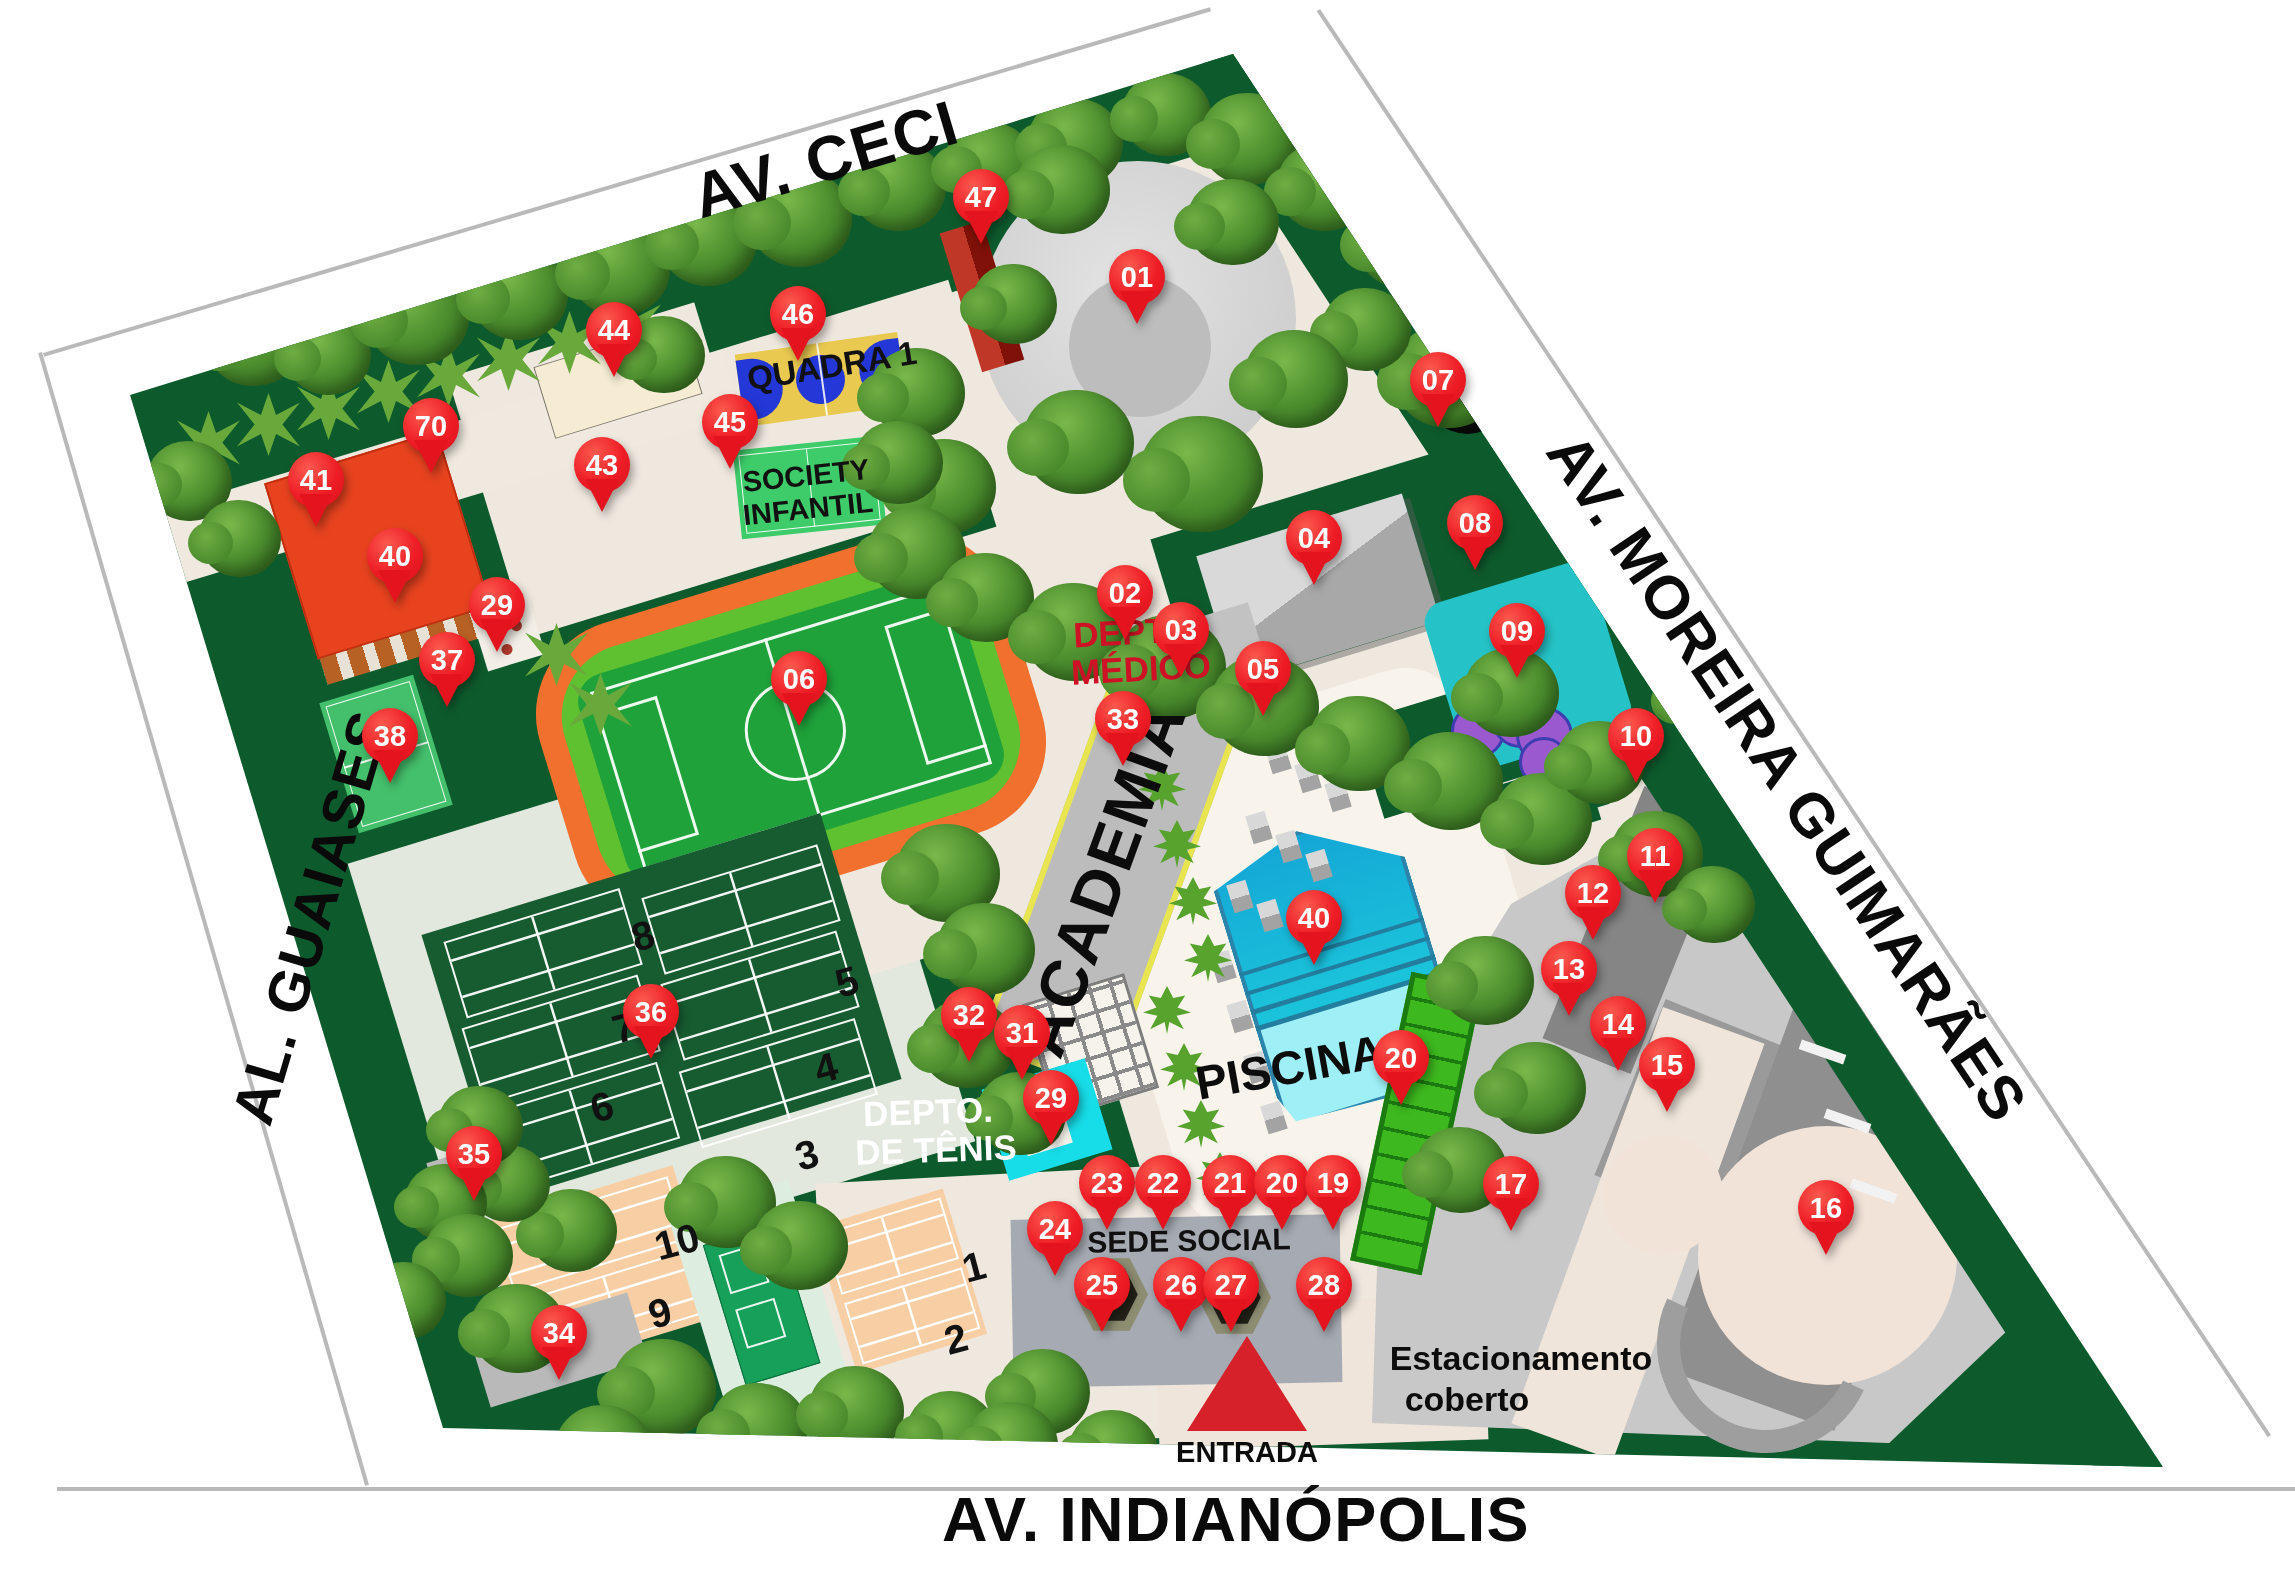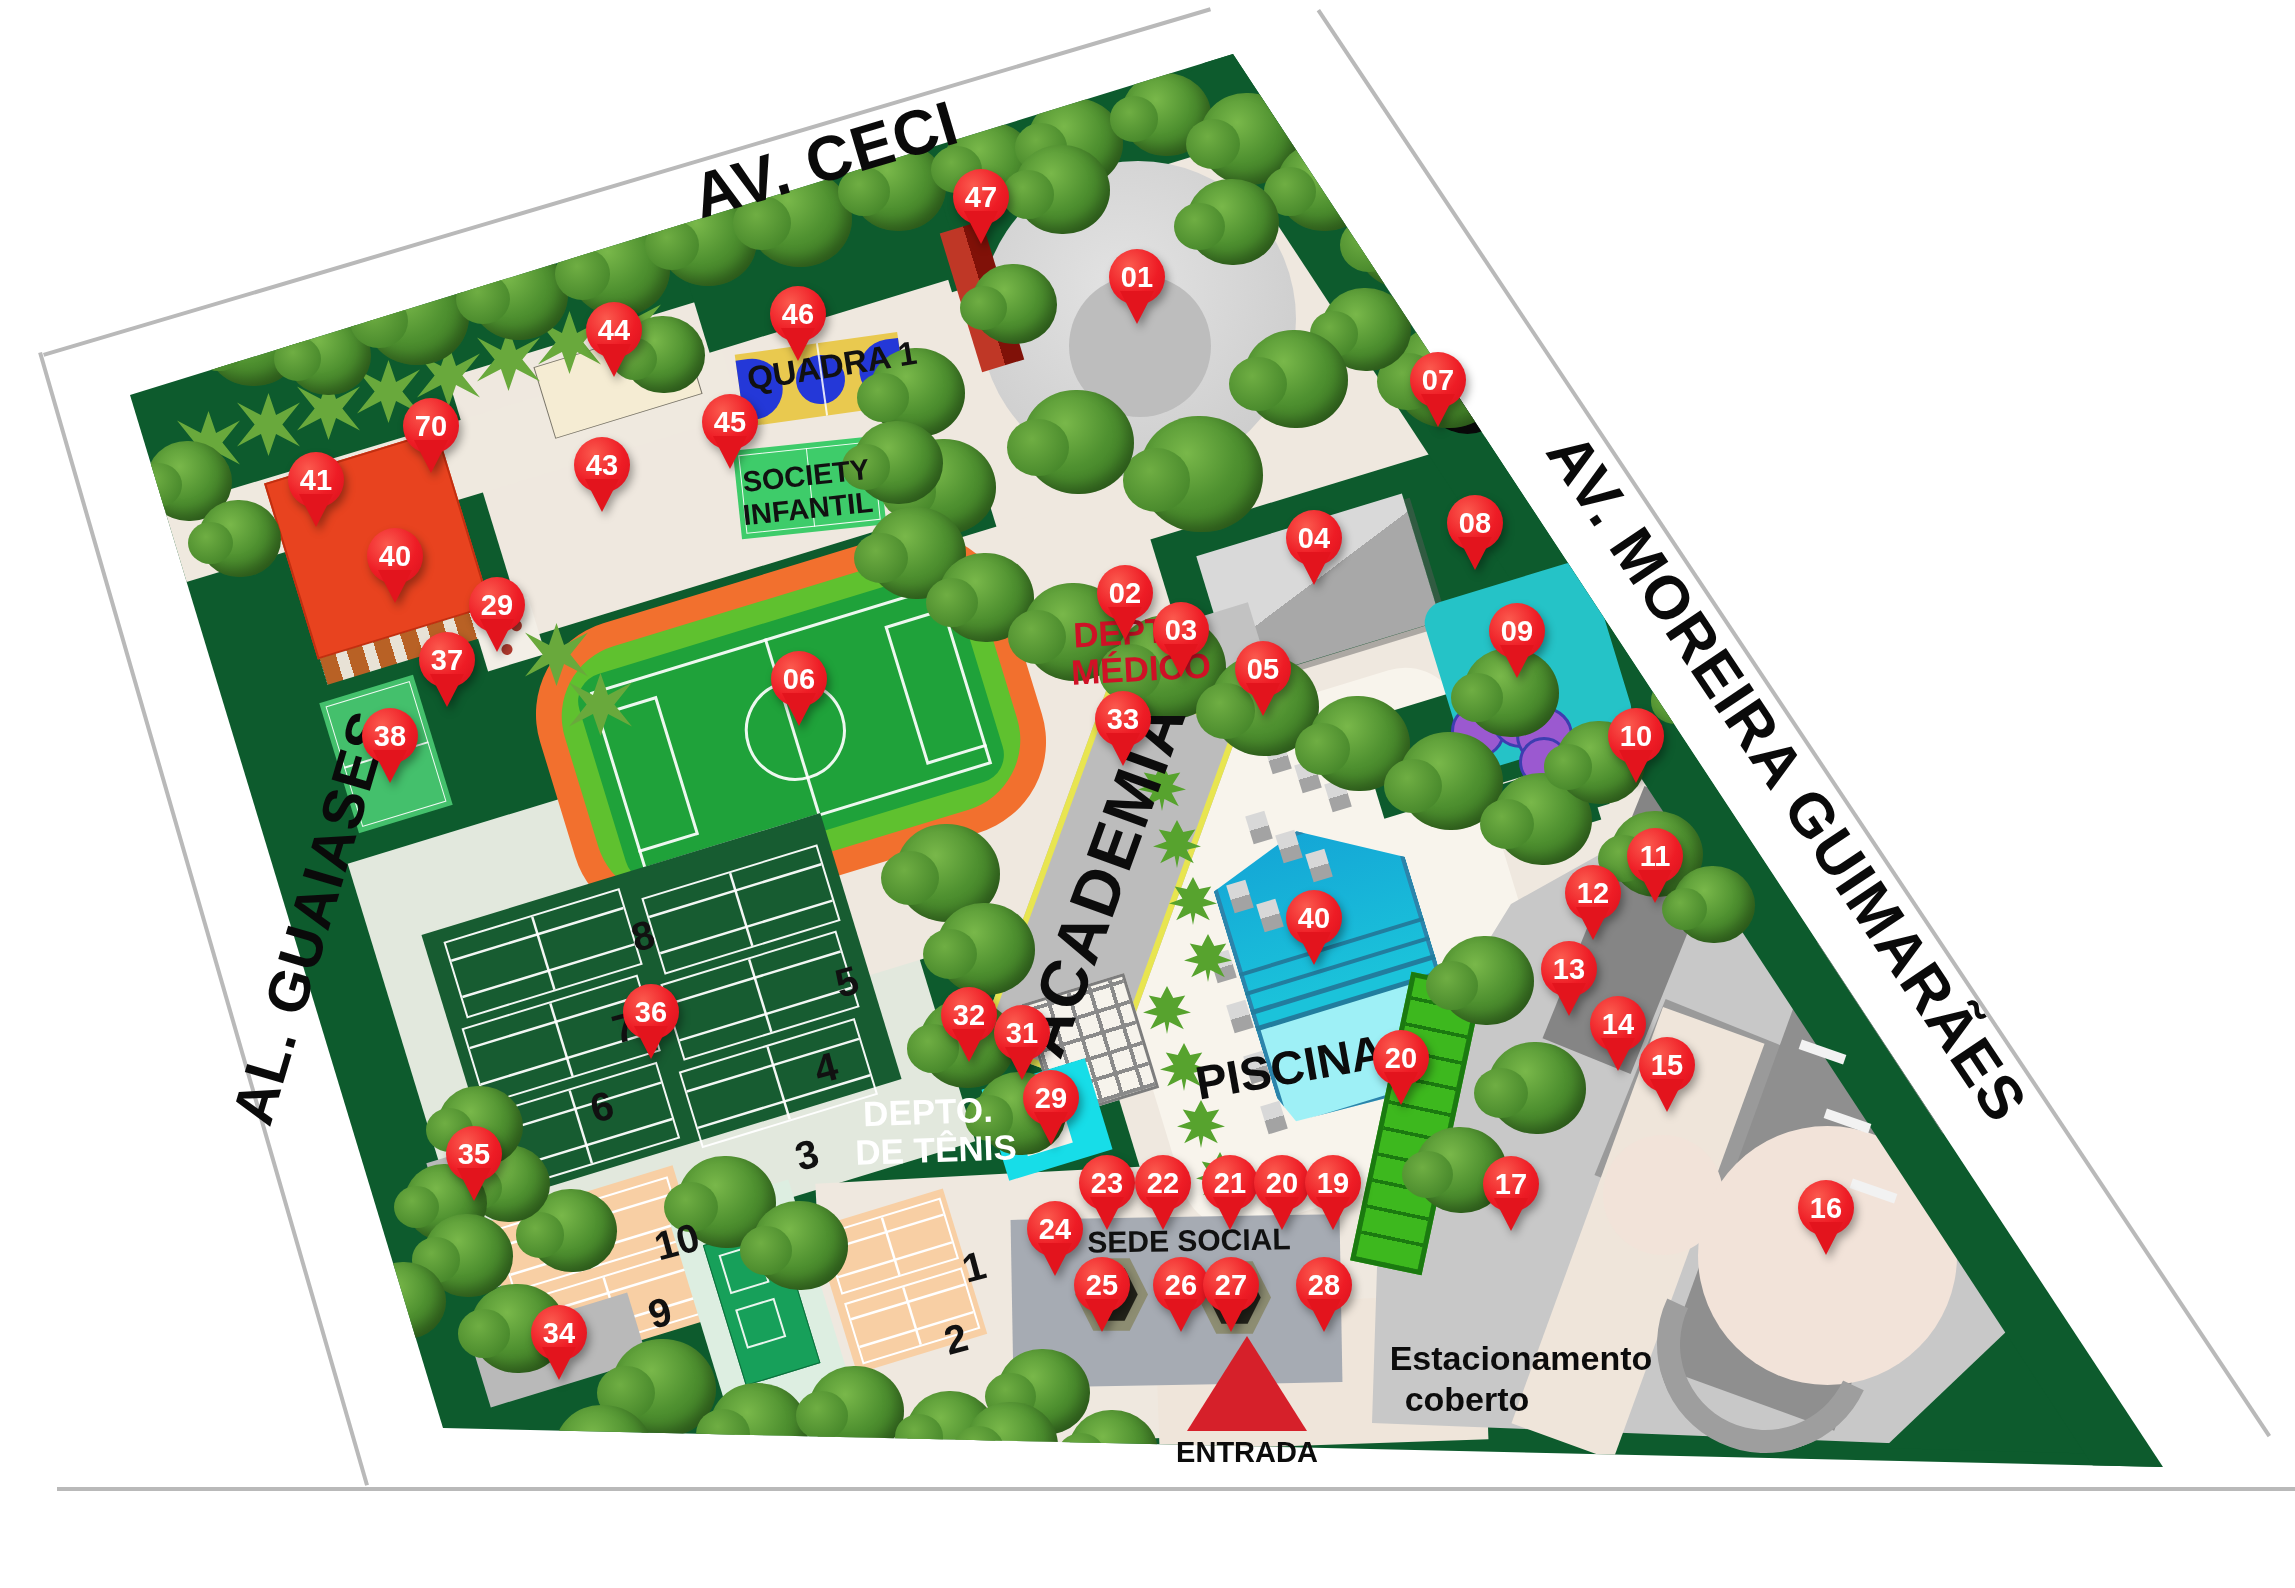--- a/index.html
+++ b/index.html
@@ -316,20 +316,21 @@
         <div class="chair" style="left: 1264px; top: 1103px;"></div>
         <div class="pdash" style="left: 1799px; top: 1047px;"></div>
         <div class="pdash" style="left: 1824px; top: 1116px;"></div>
         <div class="pdash" style="left: 1850px; top: 1186px;"></div>
       </div>
   </div>
 
   <div class="street" style="left:689px;top:123px;font-size:63px;transform:rotate(-16.5deg);">AV. CECI</div>
   <div class="street" style="left:1562px;top:405px;font-size:61px;transform:rotate(56.3deg);transform-origin:0 50%;">AV. MOREIRA GUIMARÃES</div>
   <div class="street" style="left:218px;top:1113px;font-size:58px;transform:rotate(-73.5deg);transform-origin:0 0;">AL. GUAIASES</div>
+  <div class="street" style="left:942px;top:1483px;font-size:63px;">AV. INDIANÓPOLIS</div>
 
   <div class="maplabel" style="left:832px;top:366px;font-size:33px;color:#111;transform:translate(-50%,-50%) rotate(-9deg);">QUADRA 1</div>
   <div class="maplabel" style="left:806px;top:476px;font-size:29px;color:#111;transform:translate(-50%,-50%) rotate(-6deg);">SOCIETY</div>
   <div class="maplabel" style="left:808px;top:509px;font-size:29px;color:#111;transform:translate(-50%,-50%) rotate(-6deg);">INFANTIL</div>
   <div class="maplabel" style="left:1138px;top:632px;font-size:35px;color:#cf1126;transform:translate(-50%,-50%) rotate(-3deg);">DEPTO.</div>
   <div class="maplabel" style="left:1141px;top:669px;font-size:35px;color:#cf1126;transform:translate(-50%,-50%) rotate(-3deg);">MÉDICO</div>
   <div class="maplabel" style="left:1102px;top:879px;font-size:66px;color:#0c0c0c;transform:translate(-50%,-50%) rotate(-70deg);letter-spacing:1.9px;">ACADEMIA</div>
   <div class="maplabel" style="left:1290px;top:1067px;font-size:47px;color:#0c0c0c;transform:translate(-50%,-50%) rotate(-10deg);">PISCINA</div>
   <div class="maplabel" style="left:928px;top:1112px;font-size:35px;color:#fff;transform:translate(-50%,-50%) rotate(-2deg);">DEPTO.</div>
   <div class="maplabel" style="left:936px;top:1150px;font-size:35px;color:#fff;transform:translate(-50%,-50%) rotate(-2deg);">DE TÊNIS</div>

